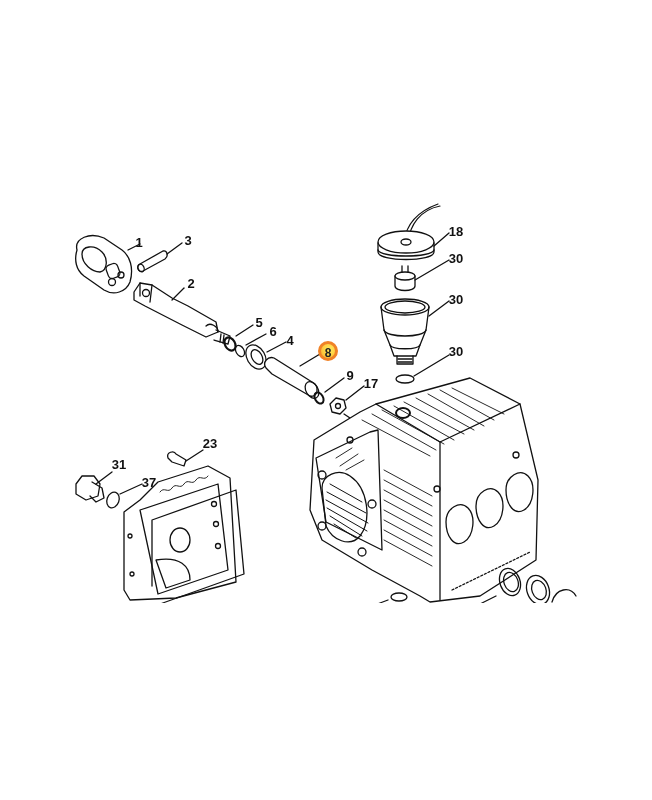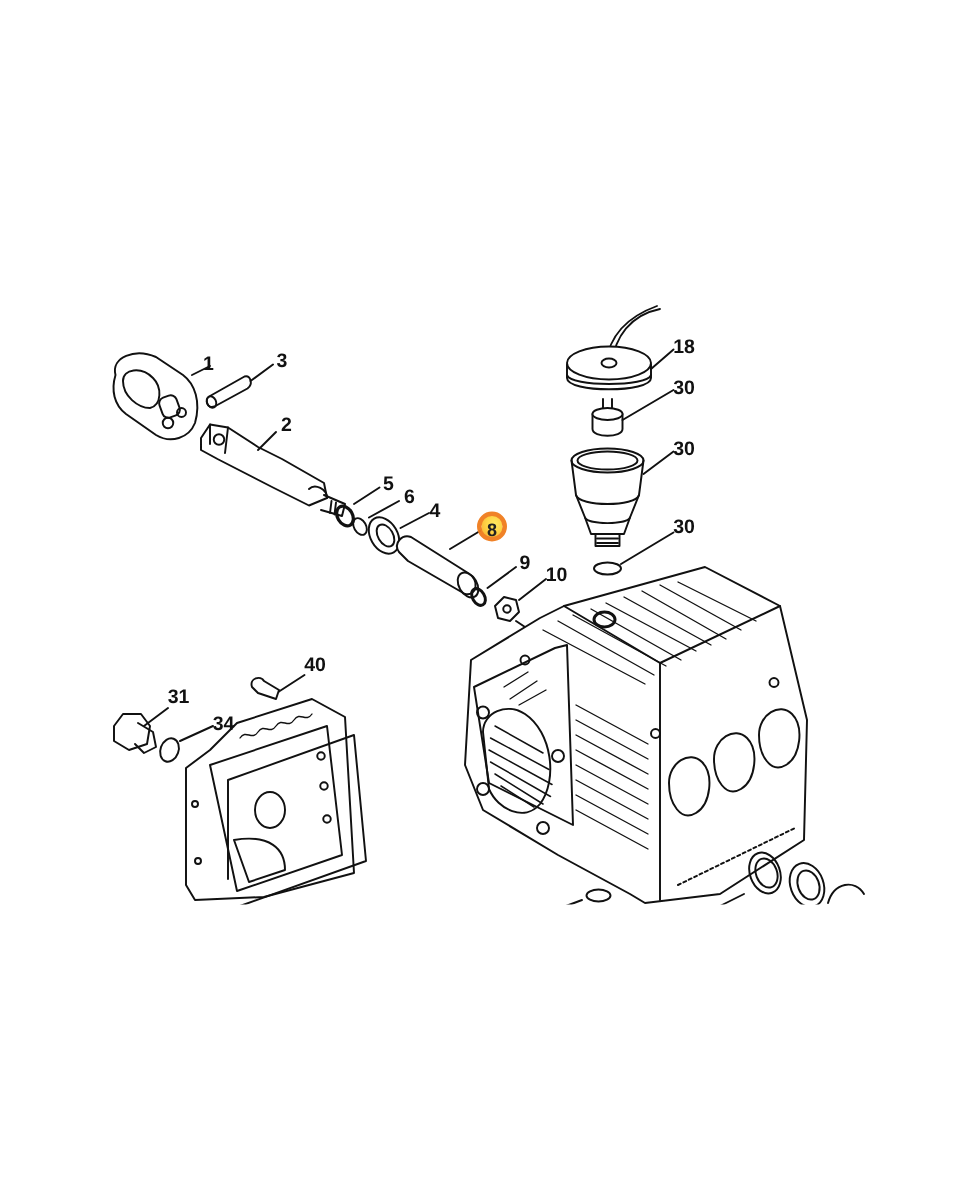--- a/index.html
+++ b/index.html
@@ -202,24 +202,24 @@
     </g>
   </svg>
 
   <span class="lbl" style="left:139px;top:242px">1</span>
   <span class="lbl" style="left:191px;top:283px">2</span>
   <span class="lbl" style="left:188px;top:240px">3</span>
   <span class="lbl" style="left:290px;top:340px">4</span>
   <span class="lbl" style="left:259px;top:322px">5</span>
   <span class="lbl" style="left:273px;top:331px">6</span>
   <span class="lbl" style="left:350px;top:375px">9</span>
-  <span class="lbl" style="left:371px;top:383px">10</span>
-  <span class="lbl" style="left:149px;top:482px">34</span>
+  <span class="lbl" style="left:371px;top:383px">17</span>
+  <span class="lbl" style="left:149px;top:482px">37</span>
   <span class="lbl" style="left:119px;top:464px">31</span>
-  <span class="lbl" style="left:210px;top:443px">40</span>
+  <span class="lbl" style="left:210px;top:443px">23</span>
   <span class="lbl" style="left:456px;top:351px">30</span>
   <span class="lbl" style="left:456px;top:299px">30</span>
   <span class="lbl" style="left:456px;top:258px">30</span>
   <span class="lbl" style="left:456px;top:231px">18</span>
 
   <div class="hotspot" style="left:328px;top:351px"></div>
   <span class="hotspot-label" style="left:328px;top:353px">8</span>
 
   <div style="position:absolute;left:0;top:603px;width:652px;height:197px;background:#fff"></div>
 </div>

